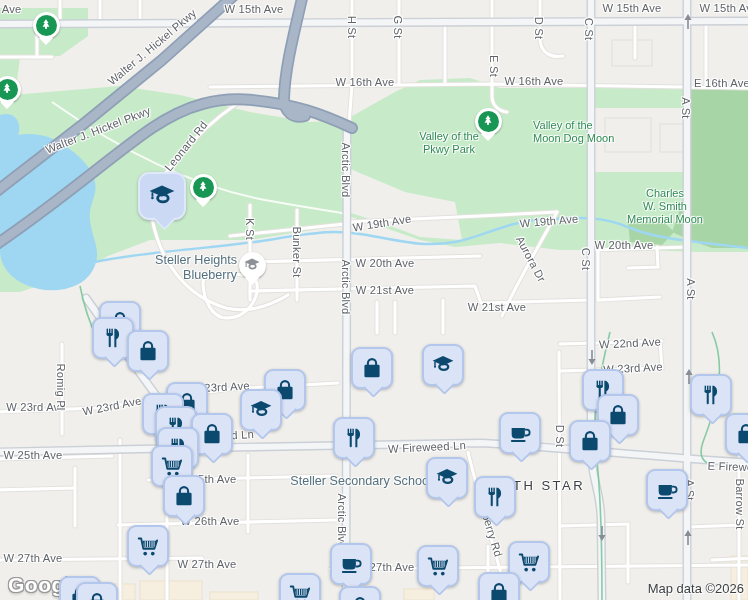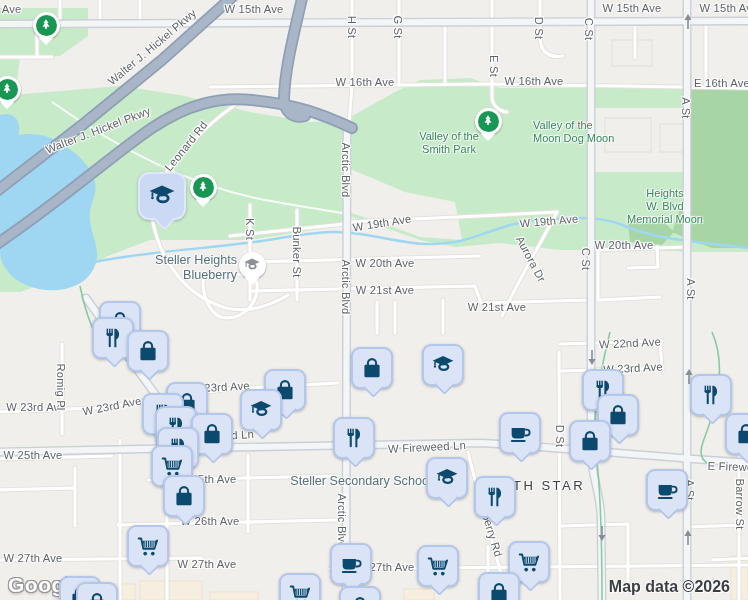--- a/index.html
+++ b/index.html
@@ -38,22 +38,22 @@
   .rpin .tg{position:absolute;inset:3px;background:#189654;border-radius:50%;z-index:1;}
   .rpin .tg svg{position:absolute;left:50%;top:50%;width:15px;height:15px;
        transform:translate(-50%,-50%);color:#fff;}
   .rpin > svg.gray{position:absolute;left:50%;top:50%;width:19px;height:19px;
        transform:translate(-50%,-50%);color:#8d9196;z-index:1;}
   #google-logo{position:absolute;left:8px;bottom:3px;z-index:40;font-size:21px;font-weight:700;
        color:#fff;letter-spacing:.5px;
        text-shadow:1px 1px 0 #989898,-1px 1px 0 #989898,1px -1px 0 #989898,-1px -1px 0 #989898,
                    0 1px 0 #989898,0 -1px 0 #989898,1px 0 0 #989898,-1px 0 0 #989898,
                    0 2px 3px rgba(0,0,0,.25);}
-  #attribution{position:absolute;right:18px;bottom:4px;z-index:40;font-size:16px;color:#3b3e42;
-       text-shadow:0 0 2px #fff,0 0 2px #fff,1px 1px 0 rgba(255,255,255,.9);font-weight:bold;}
+  #attribution{position:absolute;right:4px;bottom:4px;z-index:40;font-size:13px;color:#3b3e42;
+       text-shadow:0 0 2px #fff,0 0 2px #fff,1px 1px 0 rgba(255,255,255,.9);}
 </style>
 </head>
 <body>
 
 <div id="map">
   <svg id="base" width="748" height="600" viewBox="0 0 748 600">
     <defs>
       <symbol id="i-bag" viewBox="0 0 24 24">
         <path d="M8.2 9.5 V7.6 a3.8 3.8 0 0 1 7.6 0 V9.5" fill="none" stroke="currentColor" stroke-width="1.9"></path>
         <rect x="5" y="9" width="14" height="11.5" rx="1.2" fill="currentColor"></rect>
@@ -326,29 +326,29 @@
       <div class="lbl" style="left: 531px; top: 259px; transform: translate(-50%, -50%) rotate(62deg);">Aurora Dr</div>
       <div class="lbl" style="left: 489px; top: 524px; transform: translate(-50%, -50%) rotate(73deg);">Blueberry Rd</div>
       <div class="lbl" style="left: 186px; top: 146px; transform: translate(-50%, -50%) rotate(-51deg);">Leonard Rd</div>
       <div class="lbl" style="left: 152px; top: 47px; transform: translate(-50%, -50%) rotate(-40deg);">Walter J. Hickel Pkwy</div>
       <div class="lbl" style="left: 98px; top: 130px; transform: translate(-50%, -50%) rotate(-21deg);">Walter J. Hickel Pkwy</div>
       <div class="plbl park" style="left: 17px; top: 25px; transform: translate(-50%, -50%);">
         <div>Park</div>
       </div>
       <div class="plbl park" style="left: 421px; top: 143px; transform: translate(-50%, -50%);">
         <div>Valley of the</div>
-        <div>Smith Park</div>
+        <div>Pkwy Park</div>
       </div>
       <div class="plbl park" style="left: 505px; top: 132px; text-align: left; transform: translate(0px, -50%);">
         <div>Valley of the</div>
         <div>Moon Dog Moon</div>
       </div>
       <div class="plbl park" style="left: 637px; top: 206px; transform: translate(-50%, -50%);">
-        <div>Heights</div>
-        <div>W. Blvd</div>
+        <div>Charles</div>
+        <div>W. Smith</div>
         <div>Memorial Moon</div>
       </div>
       <div class="plbl school" style="left: 237px; top: 268px; text-align: right; transform: translate(-100%, -50%);">
         <div>Steller Heights</div>
         <div>Blueberry</div>
       </div>
       <div class="plbl school" style="left: 361px; top: 481px; transform: translate(-50%, -50%);">
         <div>Steller Secondary School</div>
       </div>
       <div class="plbl district" style="left: 531px; top: 486px; transform: translate(-50%, -50%);">

